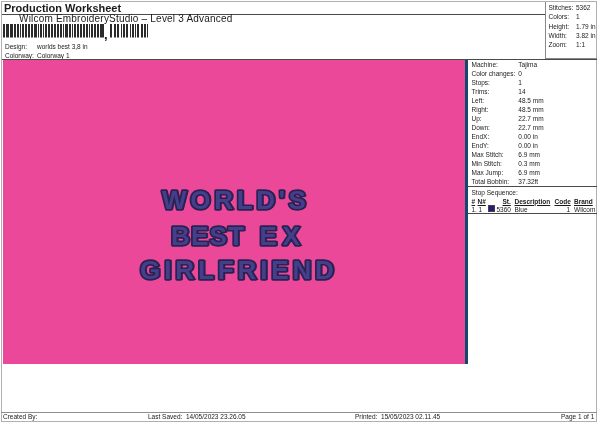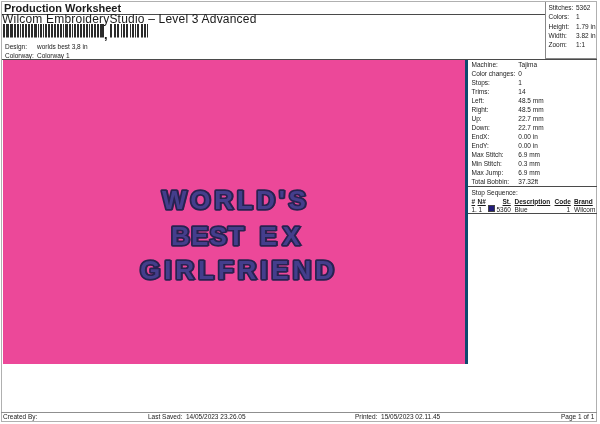--- a/index.html
+++ b/index.html
@@ -5,21 +5,21 @@
 html,body{width:600px;height:424px;background:#fff;overflow:hidden}
 body{position:relative;font-family:"Liberation Sans",sans-serif;color:#1a1a1a}
 .ab{position:absolute;font-size:6.5px;line-height:7.2px;white-space:nowrap}
 .ln{position:absolute;background:#4a4a4a}
 </style></head>
 <body>
 <div style="position:absolute;left:1px;top:1px;width:596px;height:421px;border:1px solid #b0b0b0"></div>
 
 <div style="position:absolute;left:4px;top:1.5px;font-size:11px;font-weight:bold;line-height:12px">Production Worksheet</div>
 <div class="ln" style="left:2px;top:13.5px;width:543px;height:1px"></div>
-<div class="ab" style="left:2px;top:15px;font-size:12px;line-height:8.5px;letter-spacing:0.2px">Wilcom EmbroideryStudio – Level 3 Advanced</div>
+<div class="ab" style="left:19px;top:15px;font-size:10px;line-height:8.5px;letter-spacing:0.2px">Wilcom EmbroideryStudio – Level 3 Advanced</div>
 
 <svg style="position:absolute;left:0;top:0" width="160" height="42" viewBox="0 0 160 42">
     <rect x="3.0" y="24" width="2.0" height="13.5" fill="#2b2b2b"></rect>
     <rect x="6.0" y="24" width="3.0" height="13.5" fill="#2b2b2b"></rect>
     <rect x="10.0" y="24" width="3.0" height="13.5" fill="#2b2b2b"></rect>
     <rect x="14.0" y="24" width="2.0" height="13.5" fill="#2b2b2b"></rect>
     <rect x="17.0" y="24" width="2.0" height="13.5" fill="#2b2b2b"></rect>
     <rect x="20.0" y="24" width="1.0" height="13.5" fill="#2b2b2b"></rect>
     <rect x="22.0" y="24" width="2.0" height="13.5" fill="#2b2b2b"></rect>
     <rect x="25.0" y="24" width="2.0" height="13.5" fill="#2b2b2b"></rect>

